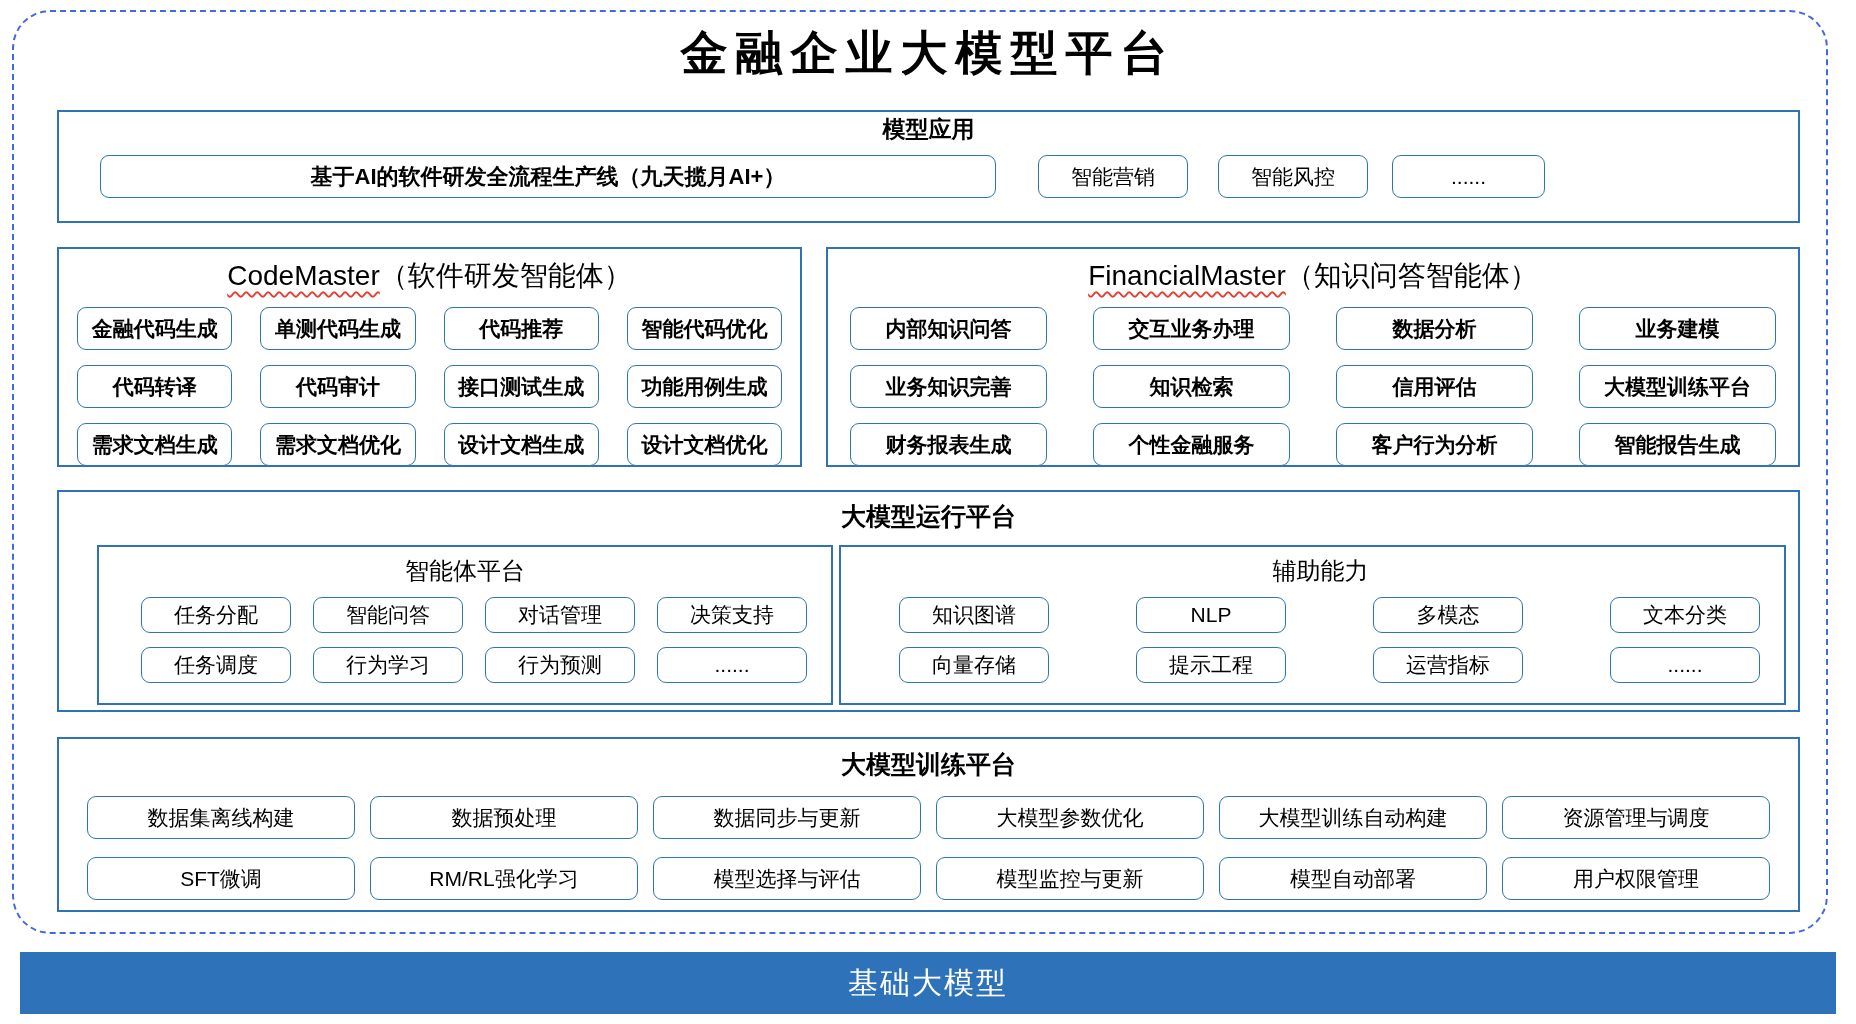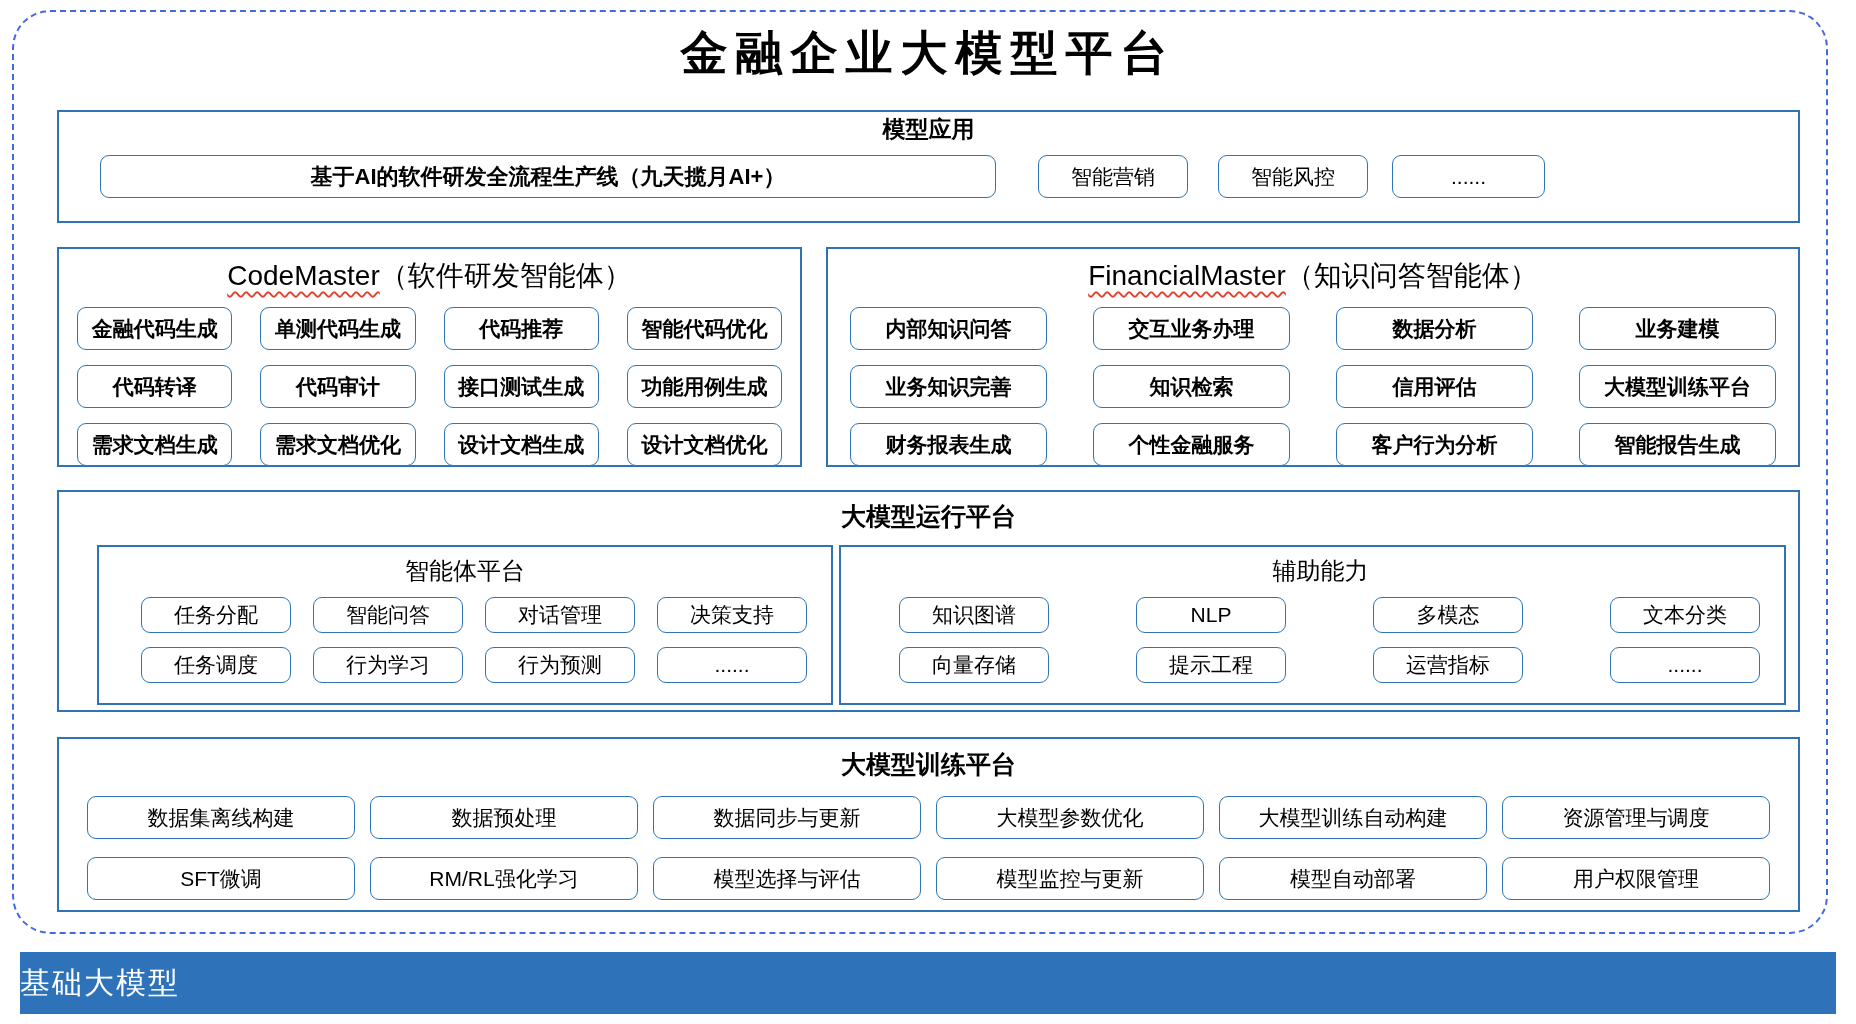--- a/index.html
+++ b/index.html
@@ -59,21 +59,21 @@
 
   
   .sec.training{top:737px;height:175px;}
   .training .sec-header{font-size:25px;margin-top:9px;}
   .grid6{display:grid;grid-template-columns:repeat(6,1fr);column-gap:15px;row-gap:18px;
     padding:15px 28px 0 28px;}
   .grid6 .btn{font-weight:normal;}
 
   
   .foundation-bar{position:absolute;left:20px;top:952px;width:1816px;height:62px;
-    background:#2E73B9;color:#fff;display:flex;align-items:center;justify-content:flex-start;
+    background:#2E73B9;color:#fff;display:flex;align-items:center;justify-content:center;
     font-size:30px;letter-spacing:2px;}
 </style>
 </head>
 <body>
 
 <div class="canvas">
   <div class="outer-border"></div>
 
   <div class="title">金融企业大模型平台</div>
 

